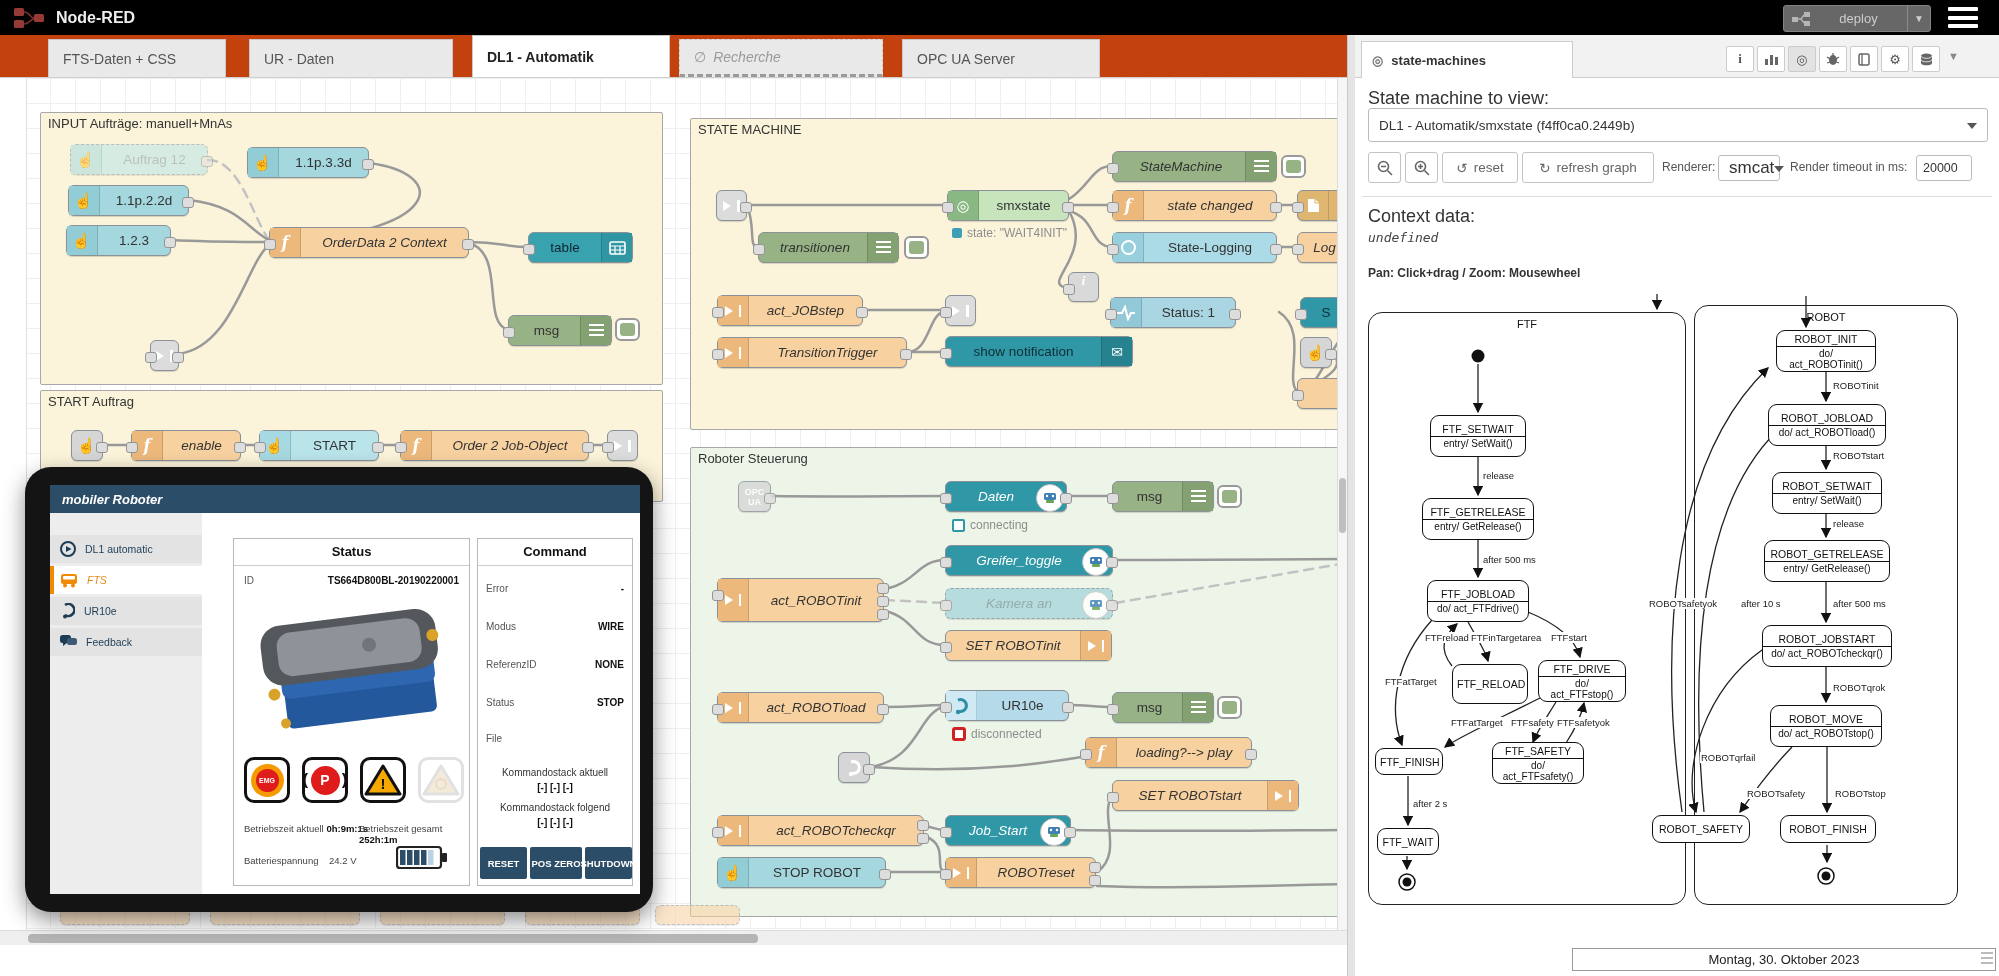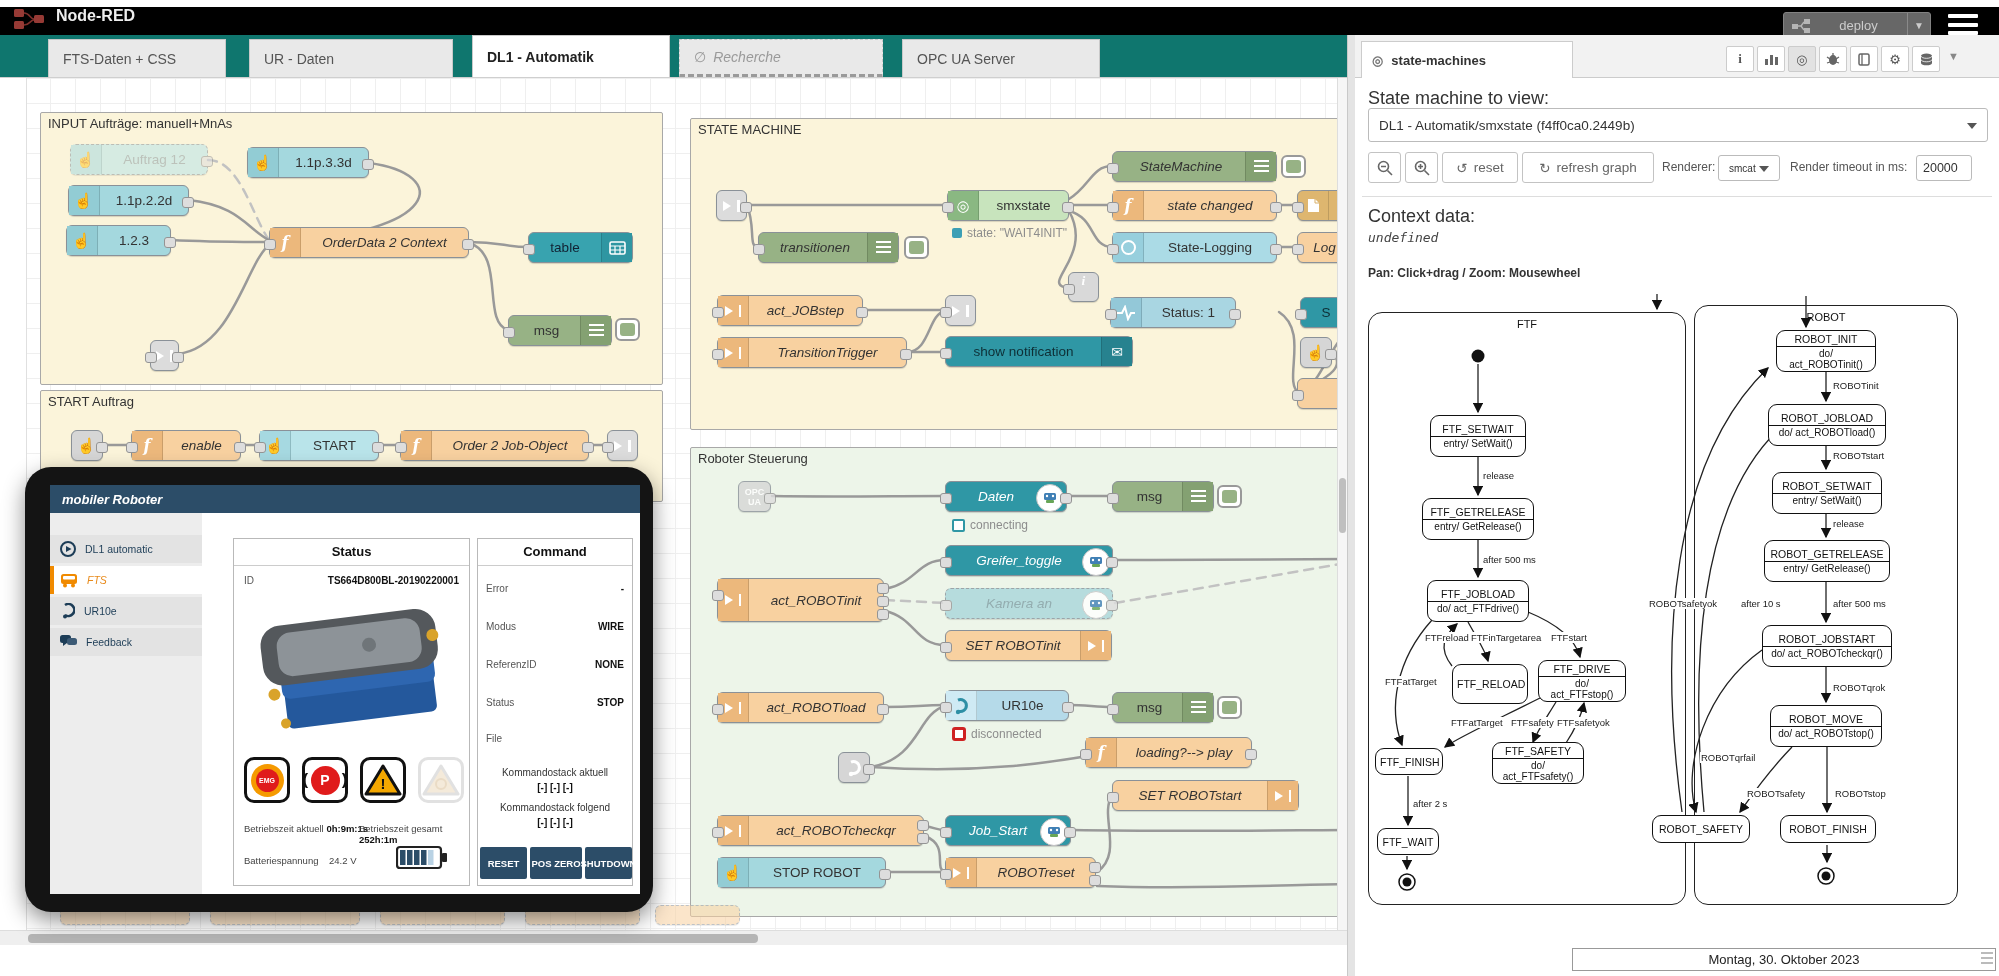--- a/index.html
+++ b/index.html
@@ -1,31 +1,31 @@
 <!DOCTYPE html>
 <html><head>
 <meta charset="utf-8">
 <style>
   html,body{margin:0;padding:0;background:#888;}
   #app{position:relative;width:1999px;height:976px;background:#fff;overflow:hidden;
        font-family:"Liberation Sans",sans-serif;color:#333;}
   .abs{position:absolute;}
 
   
-  #hdr{position:absolute;left:0;top:0;width:1999px;height:35px;background:#000;display:flex;align-items:flex-start;margin-top:7px;}
+  #hdr{position:absolute;left:0;top:0;width:1999px;height:35px;background:#000;display:flex;align-items:center;}
   #hdr .title{color:#eee;font-size:16px;font-weight:bold;margin-left:10px;}
   #deploy{position:absolute;left:1783px;top:5px;width:146px;height:25px;background:#676767;border:1px solid #828282;
           border-radius:3px;display:flex;align-items:center;color:#ccc;font-size:13px;}
   #deploy .dlabel{flex:1;text-align:center;}
   #deploy .dcaret{width:22px;border-left:1px solid #8a8a8a;align-self:stretch;display:flex;align-items:center;justify-content:center;color:#ccc;font-size:10px;}
   #burger{position:absolute;left:1948px;top:7px;width:30px;height:21px;display:flex;flex-direction:column;justify-content:space-between;}
   #burger i{height:4px;background:#fff;border-radius:1px;}
 
   
-  #tabbar{position:absolute;left:0;top:35px;width:1347px;height:43px;background:#0f766e;border-bottom:1px solid #cfcfcf;box-sizing:border-box;}
+  #tabbar{position:absolute;left:0;top:35px;width:1347px;height:43px;background:#c2410c;border-bottom:1px solid #cfcfcf;box-sizing:border-box;}
   .tab{position:absolute;bottom:0;height:38px;background:#e9e9e9;border:1px solid #c9c9c9;border-bottom:none;
        box-sizing:border-box;display:flex;align-items:center;padding:0 14px;font-size:14px;color:#555;}
   .tab.active{background:#fff;height:42px;font-weight:bold;color:#222;}
   .tab.disabled{font-style:italic;color:#9a9a9a;border-style:dashed;}
   .tab .noicon{margin-right:7px;color:#9a9a9a;font-style:normal;}
 
   
   #canvas{position:absolute;left:0;top:78px;width:1347px;height:898px;overflow:hidden;background:#fff;
     background-image:linear-gradient(#efefef 1px,transparent 1px),linear-gradient(90deg,#efefef 1px,transparent 1px);
     background-size:25px 25px;}
@@ -689,21 +689,21 @@
     </div>
   <div class="btn" style="left:1442px;top:152px;width:76px;height:31px">
     <span>↺</span>
     <span>reset</span>
     </div>
   <div class="btn" style="left:1522px;top:152px;width:132px;height:31px">
     <span>↻</span>
     <span>refresh graph</span>
     </div>
   <span class="sblabel small" style="left:1662px;top:160px">Renderer:</span>
-  <div class="sel" style="left:1718px;top:155px;width:62px;height:26px;font-size:10px">
+  <div class="sel" style="left:1718px;top:155px;width:62px;height:26px;font-size:17px">
     <span>smcat</span>
     <span class="caret"></span>
     </div>
   <span class="sblabel small" style="left:1790px;top:160px">Render timeout in ms:</span>
   <input class="inp" style="left: 1916px; top: 155px; width: 56px; height: 26px;" value="20000">
 
   <div class="hrline" style="left:1362px;top:196px;width:630px"></div>
   <span class="sblabel" style="left:1368px;top:206px">Context data:</span>
   <span id="ctxval" style="left:1368px;top:230px">undefined</span>
   <span id="panhint" style="left:1368px;top:266px">Pan: Click+drag / Zoom: Mousewheel</span>

